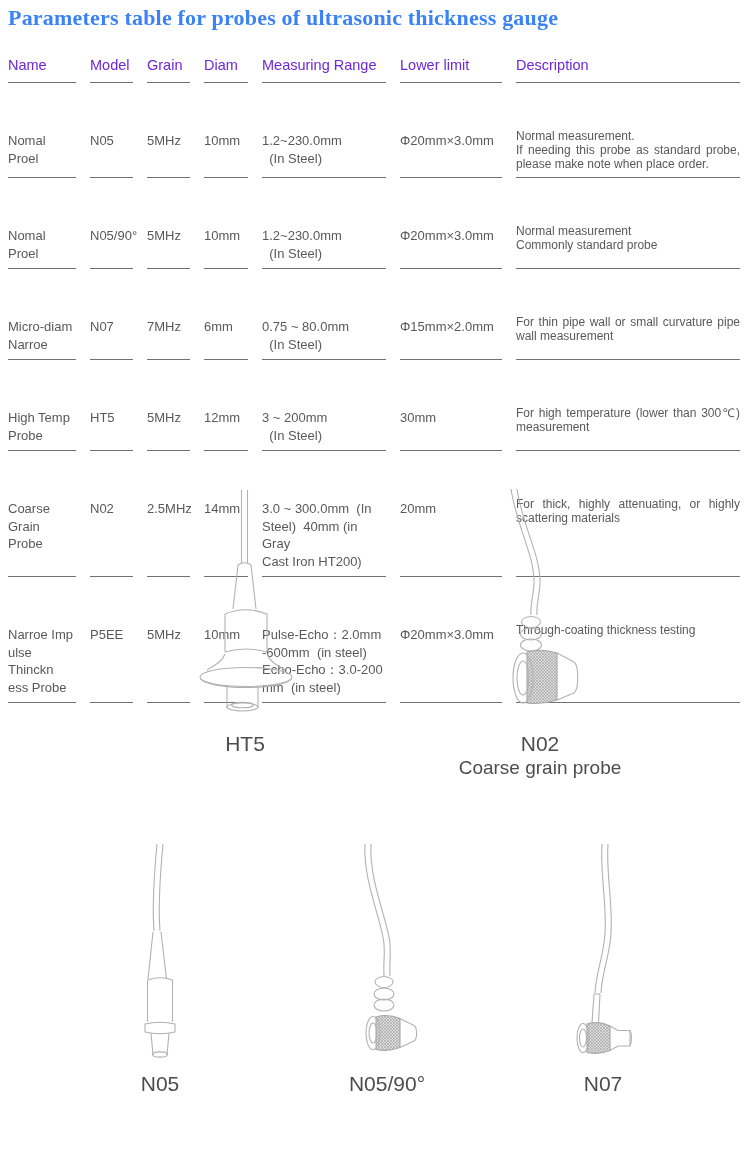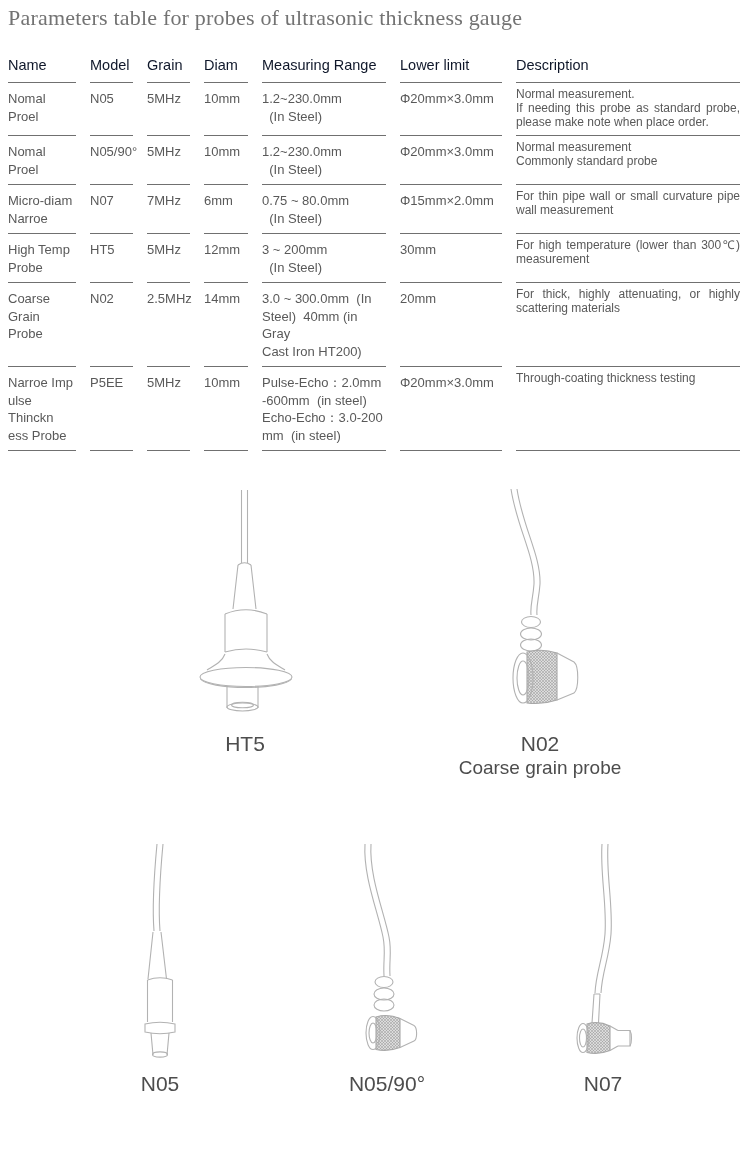--- a/index.html
+++ b/index.html
@@ -2,41 +2,42 @@
 <html><head>
 <meta charset="utf-8">
 <style>
   * { margin:0; padding:0; box-sizing:border-box; }
   html,body { width:750px; height:1164px; background:#ffffff; overflow:hidden; }
   body { position:relative; font-family:"Liberation Sans", sans-serif; }
 
   .page-title {
     position:absolute; left:8px; top:5px;
     font-family:"Liberation Serif", serif;
-    font-weight:400; font-size:22px; letter-spacing:0.2px;
-    color:#737373;
+    font-weight:700; font-size:22px; letter-spacing:0.2px;
+    color:#3b82f6;
   }
 
   
   .ptable {
     position:absolute; left:8px; top:56px; width:738px;
     display:grid;
     grid-template-columns:68px 43px 43px 44px 124px 102px 224px;
     column-gap:14px;
     color:#595959; font-size:13px; line-height:17.5px;
   }
   .prow { display:contents; }
   .hcell {
-    color:#0f172a; font-size:14.5px; line-height:19px;
+    color:#6d28d9; font-size:14.5px; line-height:19px;
     padding-bottom:7px; border-bottom:1px solid #707070;
   }
   .cell {
     padding-top:7px; padding-bottom:6px;
     border-bottom:1px solid #707070;
     white-space:pre-wrap;
+    margin-top:42px;
   }
   .c-desc {
     font-size:12px; line-height:13.8px; text-align:justify;
     padding-top:5px;
   }
 
   
   .fig { position:absolute; }
   .fig svg path, .fig svg line, .fig svg ellipse {
     stroke:#b2b2b2; stroke-width:1.1; fill:none;

